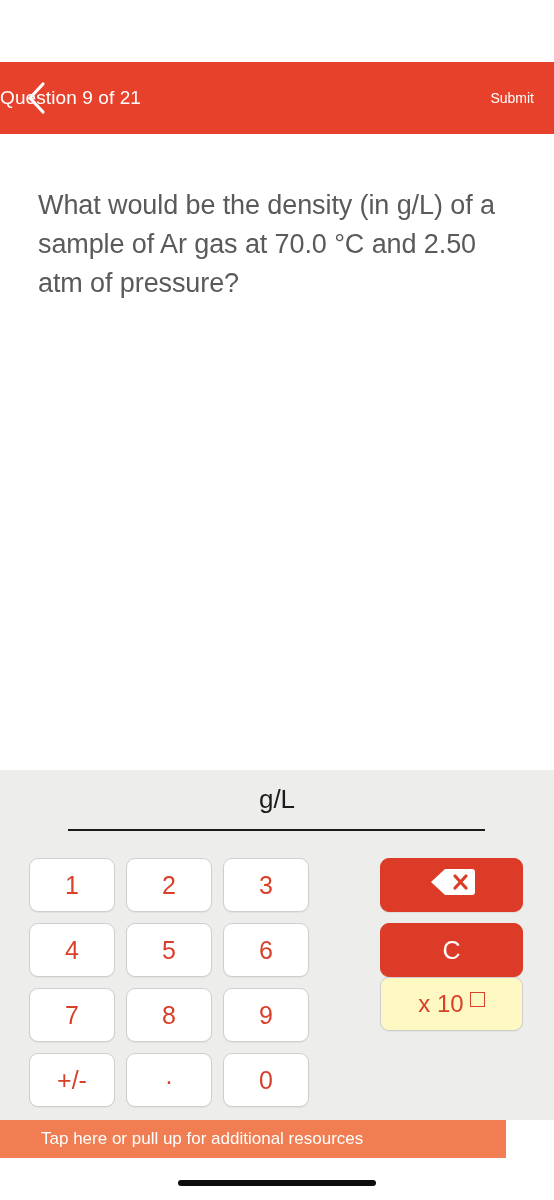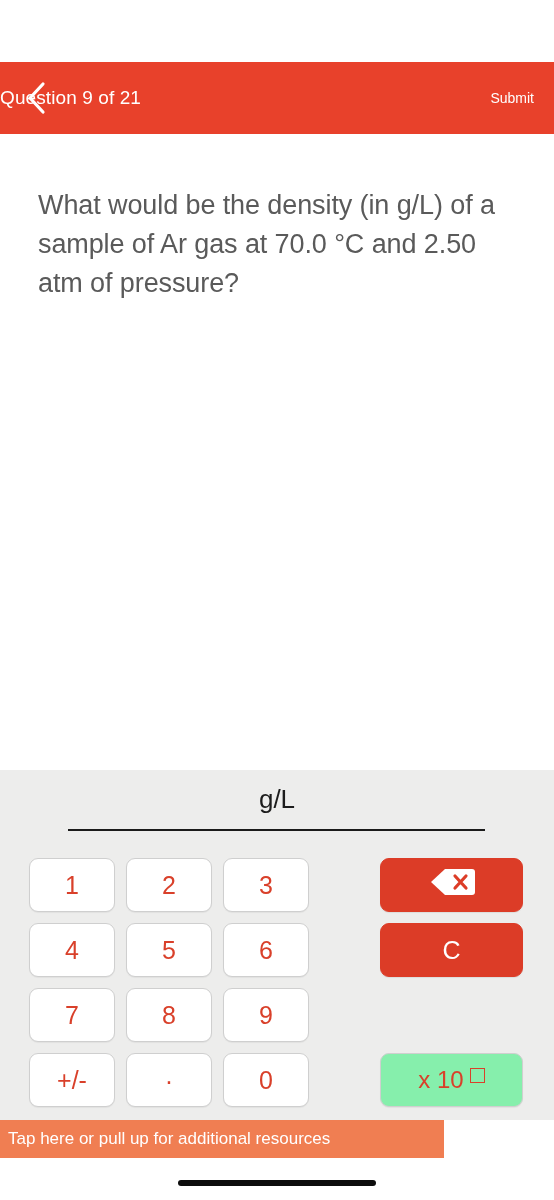--- a/index.html
+++ b/index.html
@@ -159,47 +159,47 @@
   }
   .side-key.danger {
     background: #DC3C27;
     border: 1px solid #DC3C27;
     color: #ffffff;
     font-size: 25px;
     box-shadow: 0 1px 1px rgba(0,0,0,0.07);
   }
   .side-key.clear { margin-top: 11px; }
   .side-key.exp {
-    margin-top: 76px;
-    background: #86efac;
+    background: #fef9c3;
     border: 1px solid #cfcfcf;
     color: #D9402A;
     font-size: 24px;
     box-shadow: 0 1px 1px rgba(0,0,0,0.05);
   }
   .exp-box {
     display: inline-block;
     width: 15px;
     height: 15px;
     border: 1.6px solid #D9402A;
     margin-left: 6px;
     position: relative;
     top: -5px;
   }
 
   
   .resource-bar {
     position: absolute;
     top: 1120px; left: 0;
-    width: 444px;
+    width: 506px;
     height: 38px;
     background: #F07E52;
     display: flex;
     align-items: center;
     cursor: pointer;
+    padding-left: 33px;
   }
   .resource-bar span {
     color: #ffffff;
     font-size: 17px;
     padding-left: 8px;
   }
 
   
   .home-bar-area {
     position: absolute;

